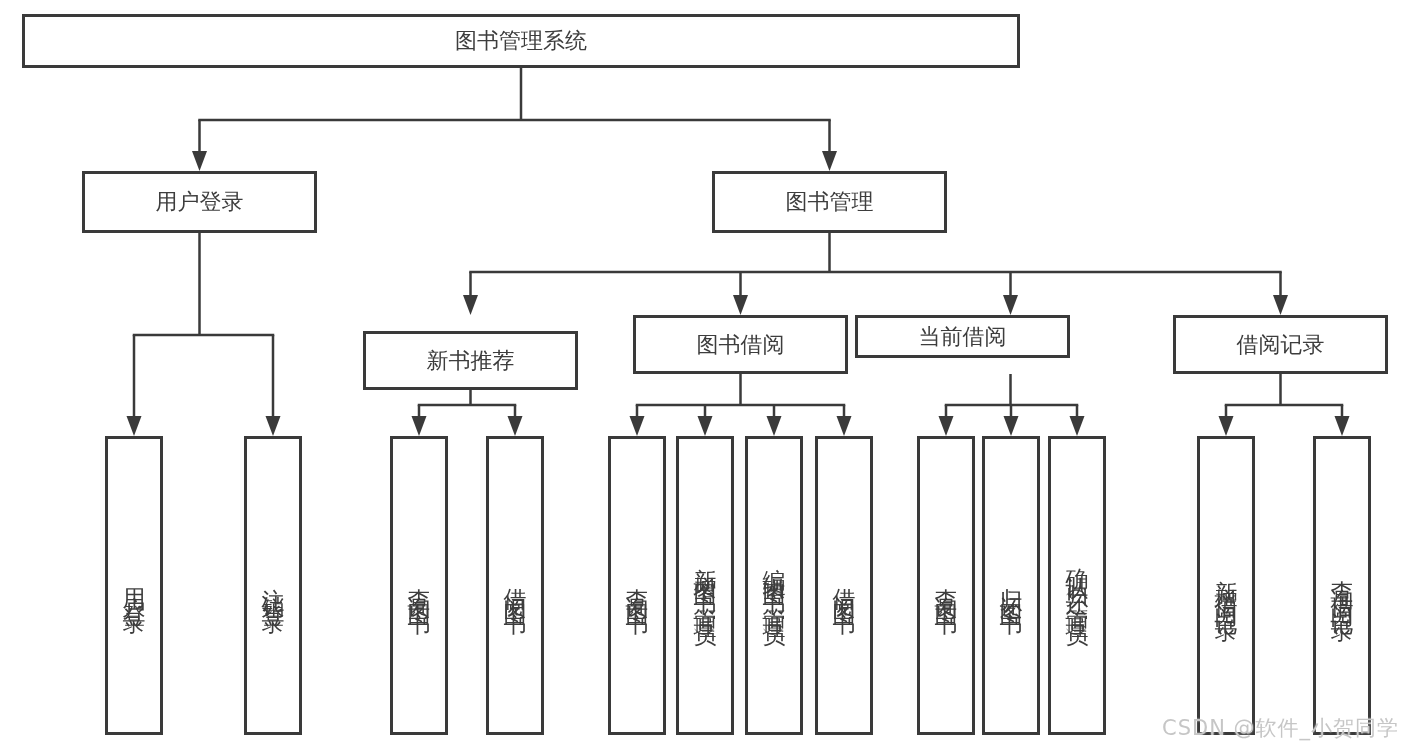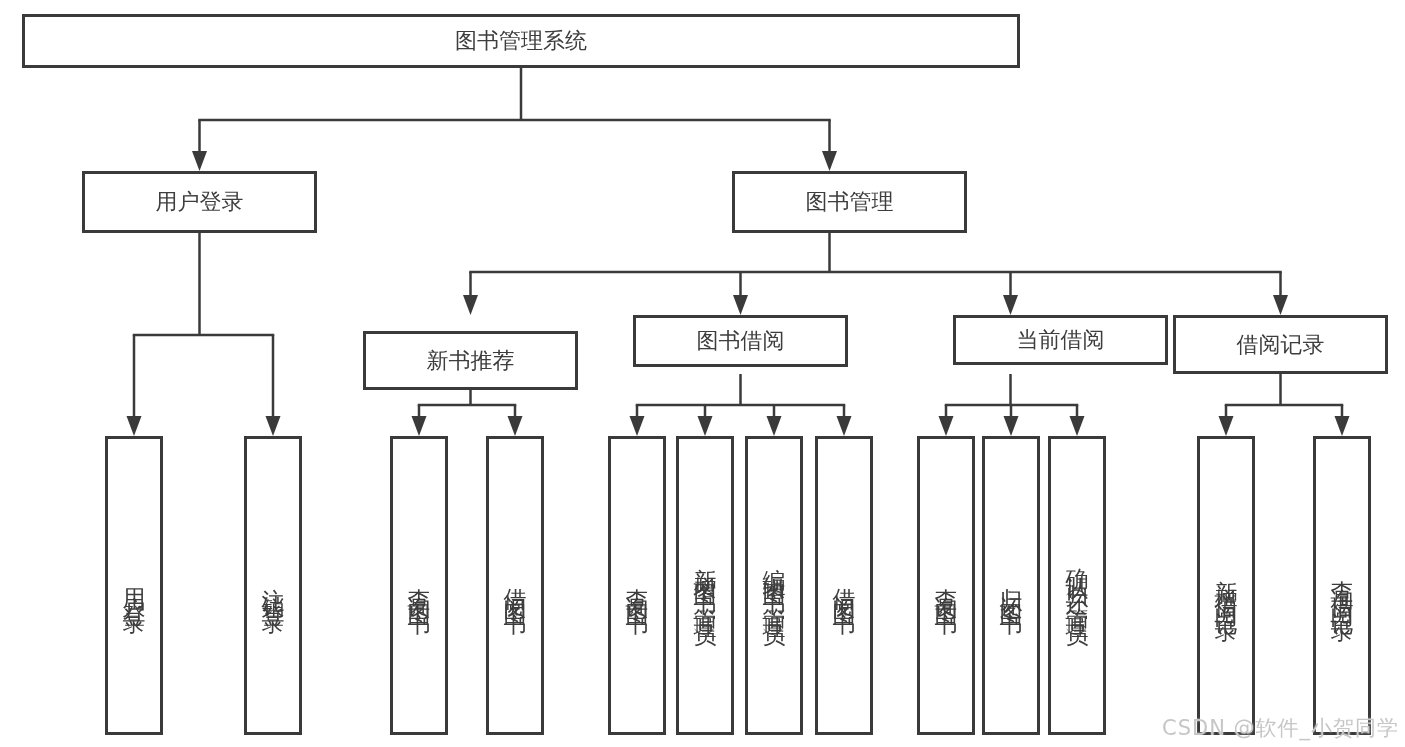--- a/index.html
+++ b/index.html
@@ -132,25 +132,25 @@
       <line x1="1226" y1="405" x2="1226" y2="418"></line>
       <polygon points="1218.5,416 1233.5,416 1226,436" stroke="none"></polygon>
       <line x1="1342" y1="405" x2="1342" y2="418"></line>
       <polygon points="1334.5,416 1349.5,416 1342,436" stroke="none"></polygon>
     </g>
   </svg>
 
   <div class="box" style="left:22px; top:14px; width:998px; height:54px;">图书管理系统</div>
 
   <div class="box" style="left:82px; top:171px; width:235px; height:62px;">用户登录</div>
-  <div class="box" style="left:732px; top:171px; width:235px; height:62px;">图书管理</div>
+  <div class="box" style="left:712px; top:171px; width:235px; height:62px;">图书管理</div>
 
   <div class="box" style="left:363px; top:331px; width:215px; height:59px;">新书推荐</div>
-  <div class="box" style="left:633px; top:315px; width:215px; height:52px;">图书借阅</div>
-  <div class="box" style="left:953px; top:315px; width:215px; height:50px;">当前借阅</div>
+  <div class="box" style="left:633px; top:315px; width:215px; height:59px;">图书借阅</div>
+  <div class="box" style="left:855px; top:315px; width:215px; height:43px;">当前借阅</div>
   <div class="box" style="left:1173px; top:315px; width:215px; height:59px;">借阅记录</div>
 
   <div class="box leaf" style="left:105px; top:436px; width:58px; height:299px;">用户登录</div>
   <div class="box leaf" style="left:244px; top:436px; width:58px; height:299px;">注销登录</div>
 
   <div class="box leaf" style="left:390px; top:436px; width:58px; height:299px;">查询图书</div>
   <div class="box leaf" style="left:486px; top:436px; width:58px; height:299px;">借阅图书</div>
 
   <div class="box leaf" style="left:608px; top:436px; width:58px; height:299px;">查询图书</div>
   <div class="box leaf" style="left:676px; top:436px; width:58px; height:299px;">新增图书（管理员）</div>

